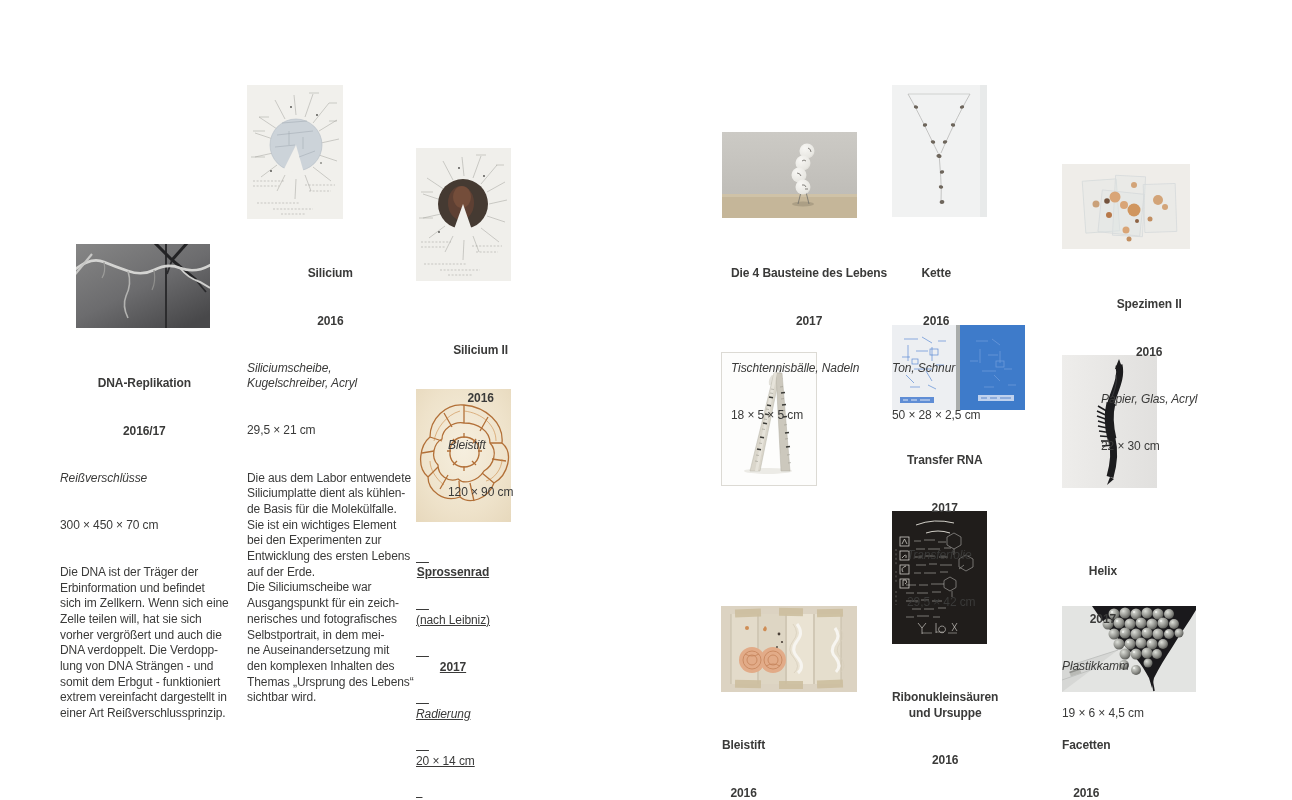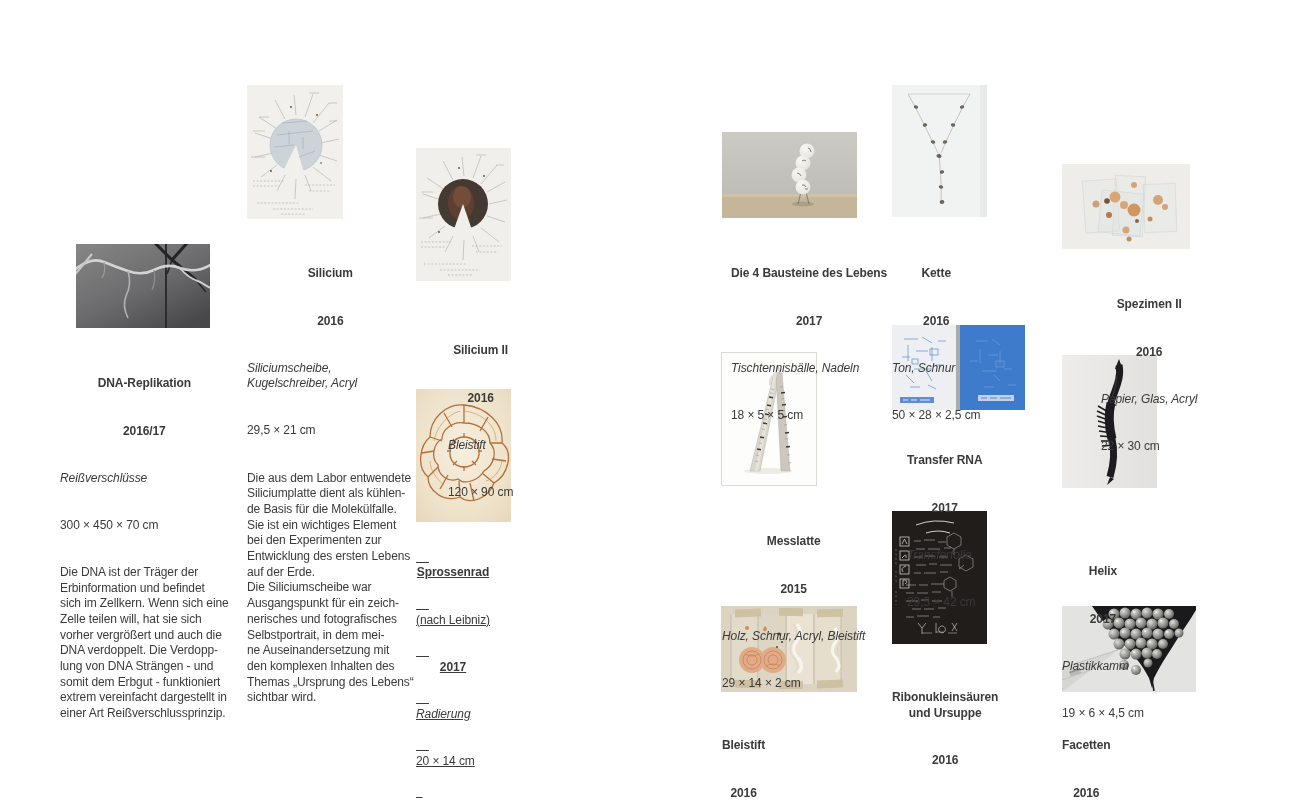--- a/index.html
+++ b/index.html
@@ -499,26 +499,20 @@
     <div class="d">20 × 14 cm</div>
   </div>
 
   <div class="caption c-bau">
     <div class="t">Die 4 Bausteine des Lebens</div>
     <div class="t">2017</div>
     <div class="m">Tischtennisbälle, Nadeln</div>
     <div class="d">18 × 5 × 5 cm</div>
   </div>
 
-  <div class="caption c-mes">
-    <div class="t">Messlatte</div>
-    <div class="t">2015</div>
-    <div class="m">Holz, Schnur, Acryl, Bleistift</div>
-    <div class="d">29 × 14 × 2 cm</div>
-  </div>
 
   <div class="caption c-spz">
     <div class="t">Bleistift</div>
     <div class="t">2016</div>
     
     
   </div>
 
   <div class="caption c-ket">
     <div class="t">Kette</div>

